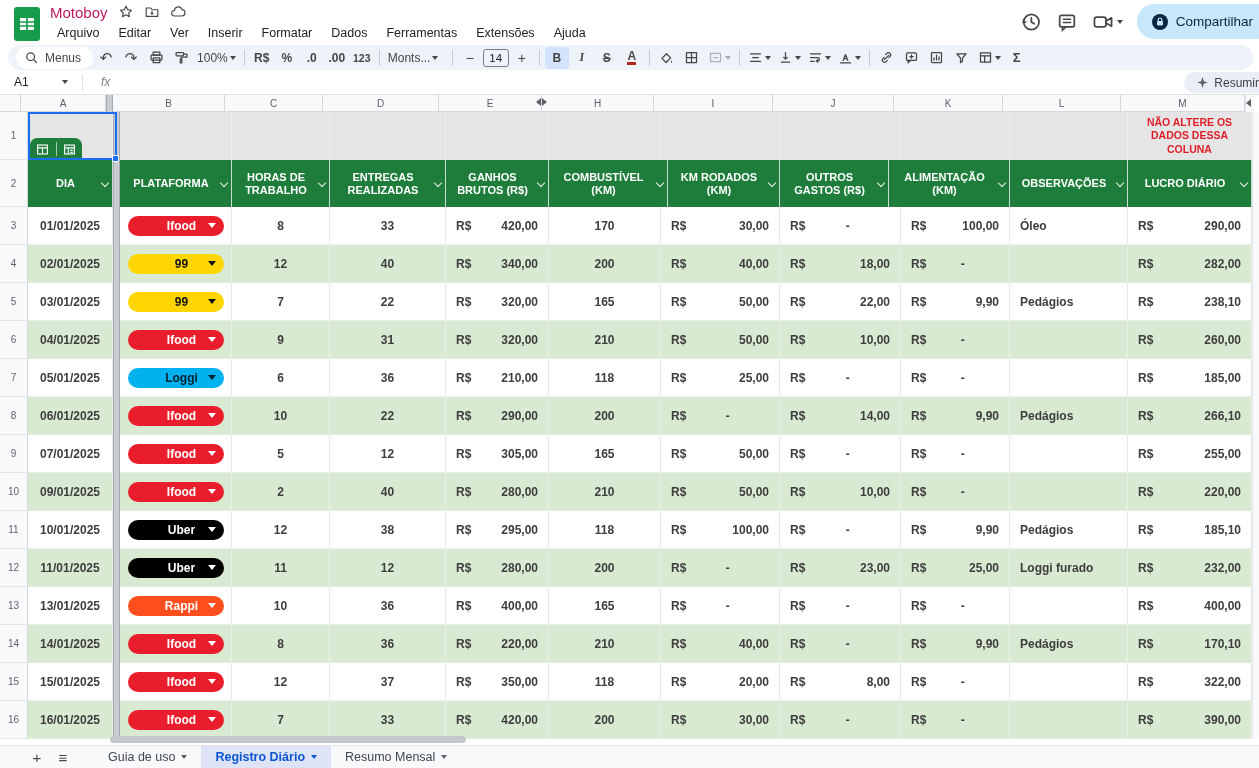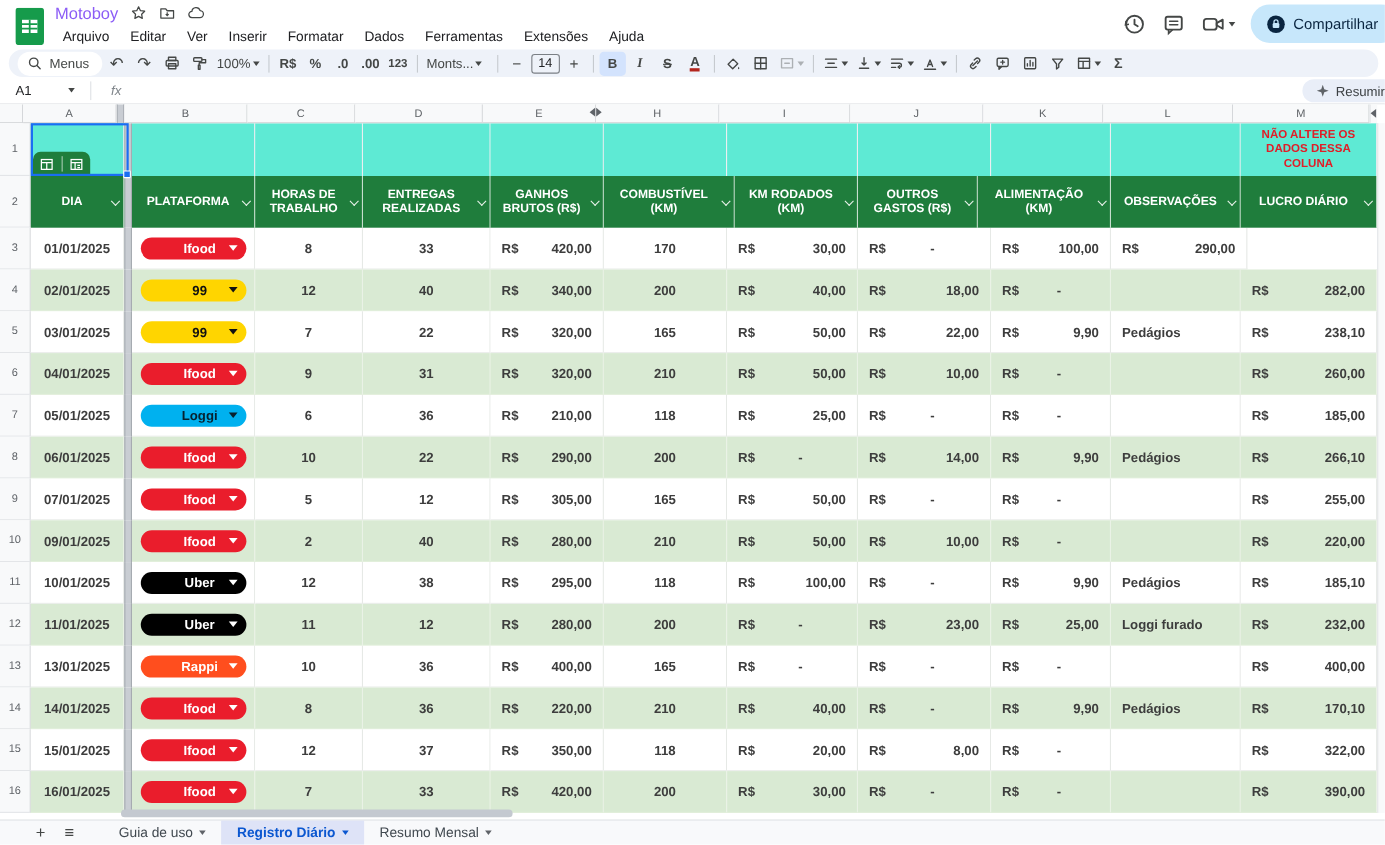--- a/index.html
+++ b/index.html
@@ -5,21 +5,21 @@
   * { margin:0; padding:0; box-sizing:border-box; }
   html,body { width:1259px; height:768px; overflow:hidden; background:#fff;
     font-family:"Liberation Sans","DejaVu Sans",sans-serif; }
   .app { position:relative; width:1259px; height:768px; overflow:hidden; background:#fff; }
 
   
   .topbar { position:absolute; left:0; top:0; width:100%; height:44px; display:flex; align-items:center; }
   .logo { width:26px; height:34px; margin:4px 10px 0 14px; flex:0 0 auto; }
   .titleblock { display:flex; flex-direction:column; justify-content:center; }
   .titlerow { display:flex; align-items:center; gap:10px; height:22px; }
-  .doctitle { font-size:15px; color:#8b5cf6; font-weight:500; }
+  .doctitle { font-size:15px; color:#be185d; font-weight:500; }
   .trow-ic { width:16px; height:16px; color:#444746; }
   .menubar { display:flex; gap:5px; height:20px; align-items:center; }
   .menubar span { font-size:12.5px; color:#202124; padding:1px 7px; border-radius:8px; cursor:default; }
   .top-right { position:absolute; right:-14px; top:4px; display:flex; align-items:center; gap:14px; }
   .tr-ic { width:22px; height:22px; color:#444746; }
   .cam-wrap { display:flex; align-items:center; gap:3px; }
   .share-btn { display:flex; align-items:center; gap:7px; background:#c7e7fb; border-radius:18px;
     height:35px; padding:0 20px 0 14px; font-size:13.5px; font-weight:500; color:#0a2540; }
 
   
@@ -62,21 +62,21 @@
 
   .letters { height:17px; }
   .lcell { background:#f8f9fa; border-right:1px solid #d5d7da; border-bottom:1px solid #d5d7da;
     display:flex; align-items:center; justify-content:center; font-size:10px; color:#5c6064; position:relative; flex:0 0 auto; }
   .corner { width:28px; background:#f8f9fa; border-right:1px solid #d5d7da; border-bottom:1px solid #d5d7da; }
   .hid-marks { position:absolute; right:-6px; top:3px; display:flex; gap:1px; z-index:3; }
   .tri-l { width:0;height:0;border-top:4px solid transparent;border-bottom:4px solid transparent;border-right:5px solid #5f6368; }
   .tri-r { width:0;height:0;border-top:4px solid transparent;border-bottom:4px solid transparent;border-left:5px solid #5f6368; }
 
   .row1 { height:48px; }
-  .r1cell { background:#5eead4; border-right:1px solid #eceef1; flex:0 0 auto; }
+  .r1cell { background:#e5e5e5; border-right:1px solid #eceef1; flex:0 0 auto; }
   .warncell { display:flex; align-items:center; justify-content:center; text-align:center;
     font-size:10.5px; font-weight:800; color:#e01e28; line-height:1.3; padding:0 2px; }
 
   .thead { height:47px; }
   .hcell { background:#1f7d3c; color:#fff; font-weight:700; font-size:11px; line-height:12.5px;
     display:flex; align-items:center; justify-content:center; text-align:center; position:relative;
     border-right:1px solid rgba(255,255,255,.75); padding:2px 13px 2px 4px; flex:0 0 auto; }
   .hchev { position:absolute; right:3px; top:50%; margin-top:-4px; width:7px; height:7px; }
   .hchev::before { content:""; position:absolute; left:0; top:0; width:5px; height:5px;
     border-right:1.6px solid #e8f2ea; border-bottom:1.6px solid #e8f2ea; transform:rotate(45deg); }
@@ -451,20 +451,21 @@
             <span class="val">30,00</span>
           </div>
     <div class="cell cJ money">
             <span class="cur">R$</span>
             <span class="val dash">-</span>
           </div>
     <div class="cell cK money">
             <span class="cur">R$</span>
             <span class="val">100,00</span>
           </div>
+    <div class="cell cL obs">Óleo</div>
     <div class="cell cM money">
             <span class="cur">R$</span>
             <span class="val">290,00</span>
           </div>
   </div>
         <div class="grow trow zebra">
     <div class="rn">4</div>
     <div class="cell cA center">02/01/2025</div>
     <div class="cdiv"></div>
     <div class="cell cB pillwrap">

